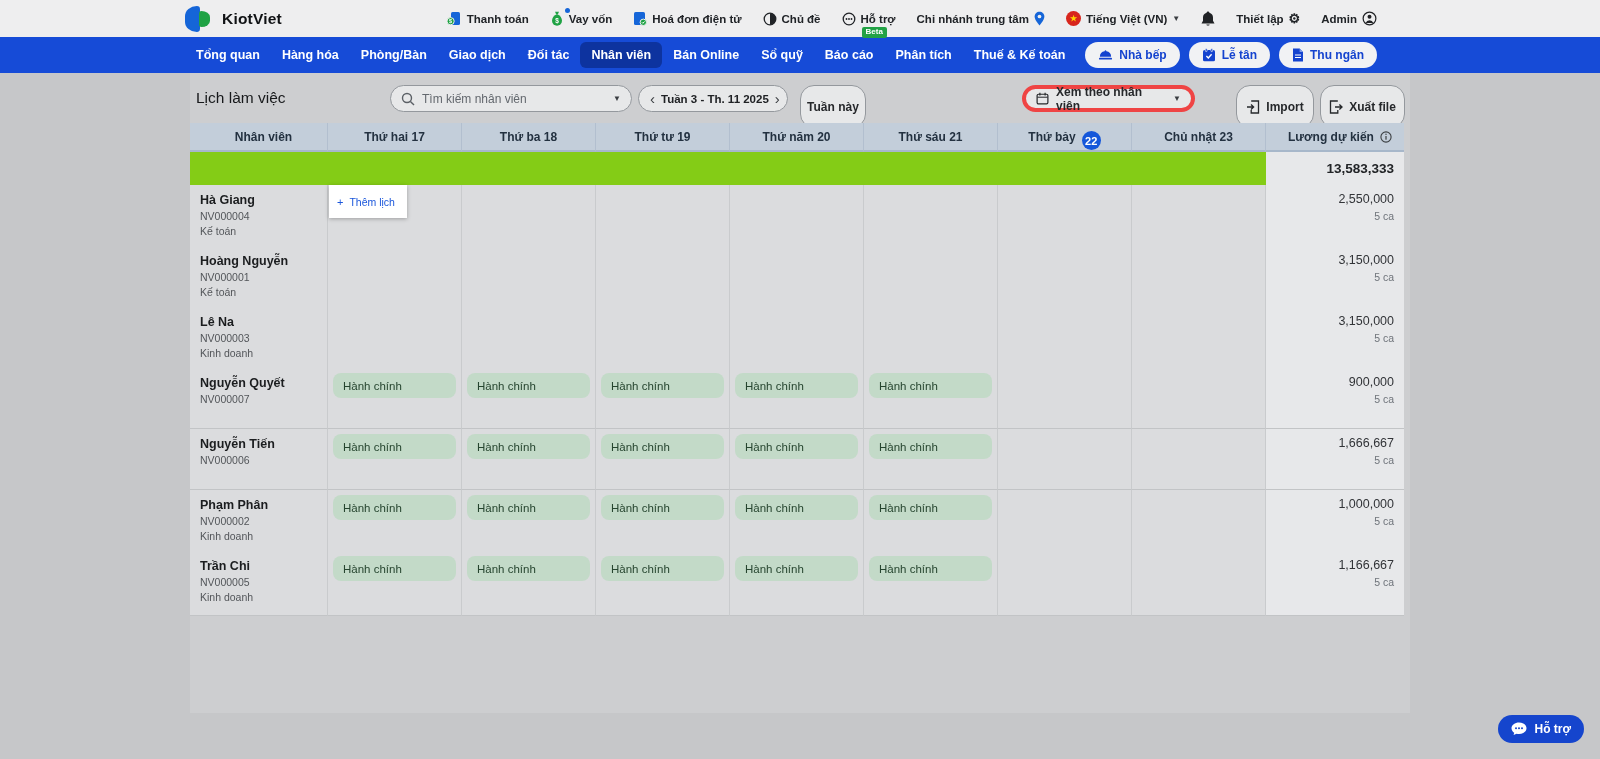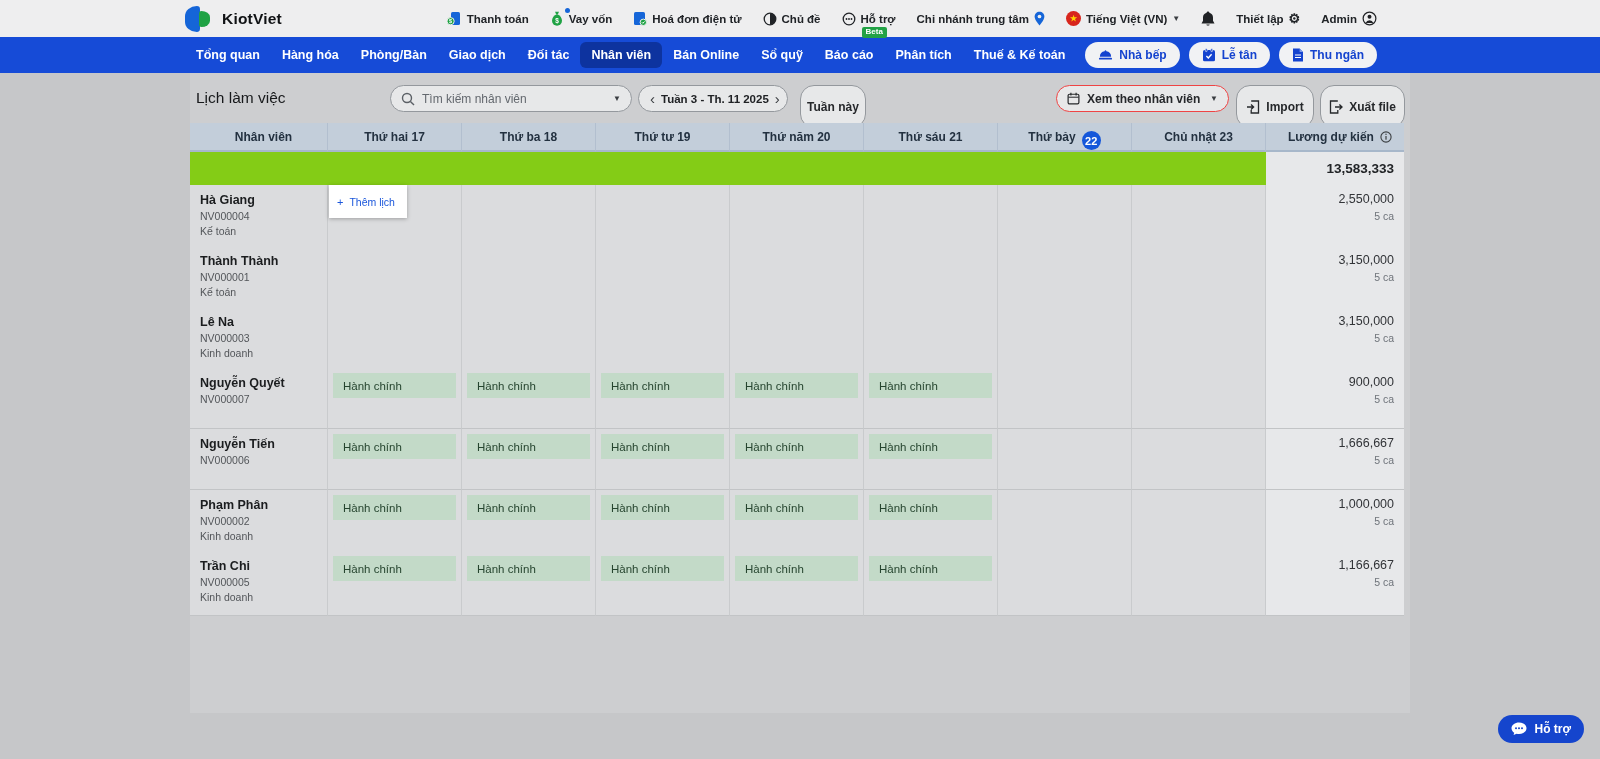--- a/index.html
+++ b/index.html
@@ -39,21 +39,21 @@
   .ctrl { background:#e7e8e9; border:1px solid #94989d; border-radius:14px; height:27px; display:flex; align-items:center; font-size:12px; color:#26282b; }
   .search-box { position:absolute; left:200px; top:1px; width:242px; padding:0 10px; gap:7px; }
   .search-box input { flex:1; border:none; background:transparent; outline:none; font-family:inherit; font-size:12px; color:#26282b; }
   .search-box input::placeholder { color:#63686e; }
   .week-nav { position:absolute; left:448px; top:1px; width:150px; justify-content:space-between; padding:0 9px; }
   .week-chevron { font-size:15px; color:#3b3e42; cursor:pointer; line-height:1; padding:0 2px; }
   .week-divider { width:1px; height:15px; background:#b0b3b7; }
   .week-label { font-size:11.5px; font-weight:bold; color:#202225; white-space:nowrap; padding:0 4px; }
   .btn { background:#e7e8e9; border:1px solid #94989d; border-radius:14px; height:43px; font-family:inherit; font-size:12px; font-weight:bold; color:#26282b; display:flex; align-items:center; justify-content:center; gap:6px; cursor:pointer; }
   .this-week { position:absolute; left:610px; top:1px; width:66px; }
-  .view-select { position:absolute; left:866px; top:1px; width:173px; border:1px solid #ef4444; justify-content:flex-start; padding:0 10px; gap:7px; cursor:pointer; }
+  .view-select { position:absolute; left:832px; top:1px; width:173px; border:4px solid #ef4444; justify-content:flex-start; padding:0 10px; gap:7px; cursor:pointer; }
   .view-select .caret { margin-left:auto; }
   .import-btn { position:absolute; left:1046px; top:1px; width:78px; }
   .export-btn { position:absolute; left:1130px; top:1px; width:85px; }
 
   
   .schedule { position:absolute; left:0; top:50px; width:1214px; }
   .grid-row { display:grid; grid-template-columns:138px repeat(7,134px) 138px; }
   .thead .th { background:#c3ceda; height:29px; display:flex; align-items:center; justify-content:center; font-size:12px; font-weight:bold; color:#233140; border-right:1px solid #b2bfcf; border-bottom:2px solid #a7b7ca; }
   .thead .th:last-child { border-right:none; }
   .th-name, .th-salary { justify-content:flex-start; padding-left:10px; }
@@ -68,21 +68,21 @@
 
   .tr { height:61px; }
   .td { background:#dbdcde; border-right:1px solid #c9cbcd; border-bottom:1px solid #c2c4c6; position:relative; }
   .td:last-child { border-right:none; }
   .td-name { padding:8px 8px 12px 10px; }
   .emp-name { font-size:12.5px; font-weight:bold; color:#1b1d1f; }
   .emp-code, .emp-dept { font-size:10.5px; color:#53565a; margin-top:3px; }
   .td-salary { background:#e7e8ea; padding:7px 10px 0 0; text-align:right; }
   .salary-amount { font-size:12.5px; color:#323438; }
   .shift-count { font-size:10.5px; color:#6e737a; margin-top:4px; }
-  .shift-badge { position:absolute; left:5px; right:5px; top:5px; height:25px; background:#c3dac8; border-radius:0; display:flex; align-items:center; padding-left:10px; font-size:11.5px; color:#26452f; cursor:pointer; }
+  .shift-badge { position:absolute; left:5px; right:5px; top:5px; height:25px; background:#c3dac8; border-radius:8px; display:flex; align-items:center; padding-left:10px; font-size:11.5px; color:#26452f; cursor:pointer; }
   .add-popup { position:absolute; left:1px; top:0; width:78px; height:33px; background:#ffffff; box-shadow:0 1px 4px rgba(0,0,0,.28); display:flex; align-items:center; gap:6px; padding-left:8px; cursor:pointer; z-index:3; }
   .add-popup .plus { color:#1a56db; font-size:11px; }
   .add-popup .lbl { color:#1a56db; font-size:10.5px; }
 
   
   .support-pill { position:absolute; right:16px; bottom:16px; height:28px; background:#1545cd; border:none; border-radius:15px; color:#fff; font-family:inherit; font-size:12px; font-weight:bold; display:flex; align-items:center; gap:7px; padding:0 13px; cursor:pointer; }
 
   svg { display:block; }
 </style>
 </head>
@@ -361,21 +361,21 @@
           <div class="td"></div>
           <div class="td"></div>
           <div class="td"></div>
           <div class="td td-salary">
             <div class="salary-amount">2,550,000</div>
             <div class="shift-count">5 ca</div>
           </div>
         </div>
         <div class="grid-row tr">
           <div class="td td-name">
-            <div class="emp-name">Thành Thành</div>
+            <div class="emp-name">Hoàng Nguyễn</div>
             <div class="emp-code">NV000001</div>
             <div class="emp-dept">Kế toán</div>
           </div>
           <div class="td"></div>
           <div class="td"></div>
           <div class="td"></div>
           <div class="td"></div>
           <div class="td"></div>
           <div class="td"></div>
           <div class="td"></div>

